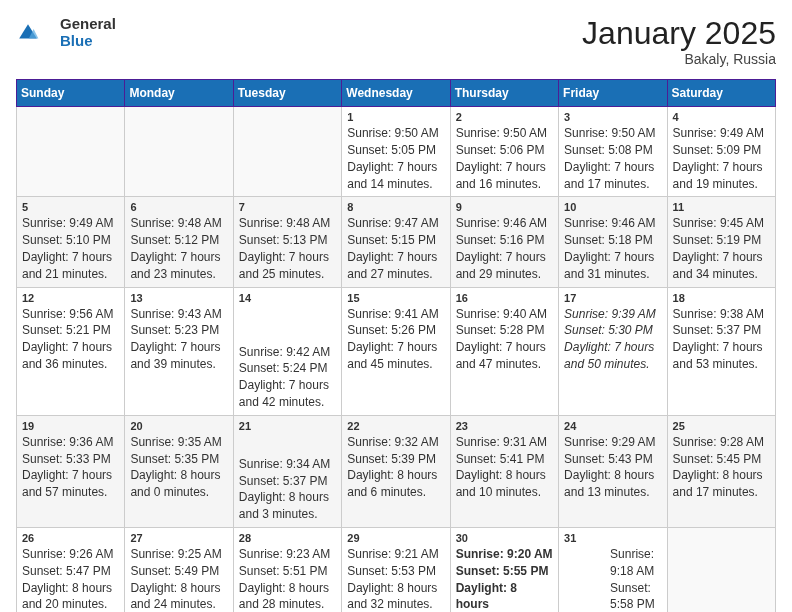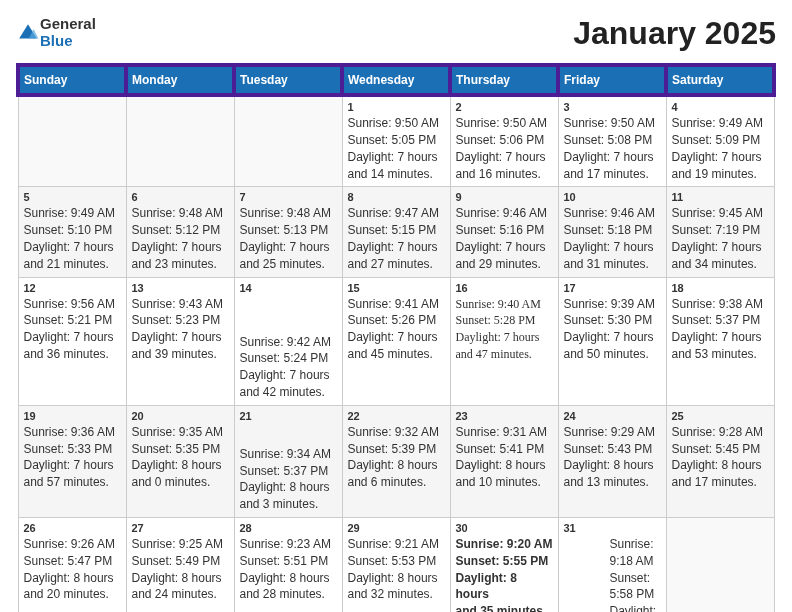--- a/index.html
+++ b/index.html
@@ -12,21 +12,21 @@
     }
     .header {
       display: flex;
       justify-content: space-between;
       align-items: flex-start;
       margin-bottom: 12px;
     }
     .logo {
       display: flex;
       align-items: center;
-      gap: 0;
+      gap: 20px;
     }
     .logo-text {
       display: flex;
       flex-direction: column;
       line-height: 1.1;
     }
     .logo-general {
       font-size: 15px;
       font-weight: bold;
       color: #333;
@@ -38,41 +38,41 @@
     }
     .logo-icon {
       width: 24px;
       height: 24px;
     }
     .title-block {
       text-align: right;
     }
     .month-title {
       font-size: 32px;
-      font-weight: bold;
+      font-weight: normal;
       color: #222;
       line-height: 1.1;
     }
     .location {
       font-size: 14px;
       color: #444;
     }
     table {
       width: 100%;
       border-collapse: collapse;
       table-layout: fixed;
     }
     thead tr th {
       background-color: #1a6fb5;
       color: #fff;
       font-size: 12px;
       font-weight: bold;
       padding: 6px 4px;
       text-align: left;
-      border: 4px solid #4c1d95;
+      border: 1px solid #4c1d95;
       margin-left: 48px;
     }
     tbody tr td {
       border: 1px solid #ccc;
       vertical-align: top;
       padding: 4px 5px;
       font-size: 10px;
       color: #333;
       height: 80px;
       background: #fff;
@@ -103,20 +103,21 @@
       <polygon points="15,4 26,22 4,22" fill="#1a6fb5"></polygon>
       <polygon points="22,10 28,22 16,22" fill="#5aaae0" opacity="0.7"></polygon>
     </svg>
     <div class="logo-text">
       <span class="logo-general">General</span>
       <span class="logo-blue">Blue</span>
     </div>
   </div>
   <div class="title-block">
     <div class="month-title">January 2025</div>
+    <div class="location">Bakaly, Russia</div>
   </div>
 </div>
 
 <table>
   <thead>
     <tr>
     <th>Sunday</th>
         <th>Monday</th>
         <th>Tuesday</th>
         <th>Wednesday</th>
@@ -198,21 +199,21 @@
         <td>
           <div class="day-number">10</div>
           <div class="day-info" style="white-space: pre-line;">Sunrise: 9:46 AM
 Sunset: 5:18 PM
 Daylight: 7 hours
 and 31 minutes.</div>
         </td>
         <td>
           <div class="day-number">11</div>
           <div class="day-info" style="white-space: pre-line;">Sunrise: 9:45 AM
-Sunset: 7:19 PM
+Sunset: 5:19 PM
 Daylight: 7 hours
 and 34 minutes.</div>
         </td>
       </tr>
       <tr>
         <td>
           <div class="day-number">12</div>
           <div class="day-info" style="white-space: pre-line;">Sunrise: 9:56 AM
 Sunset: 5:21 PM
 Daylight: 7 hours
@@ -234,28 +235,28 @@
         </td>
         <td>
           <div class="day-number">15</div>
           <div class="day-info" style="white-space: pre-line;">Sunrise: 9:41 AM
 Sunset: 5:26 PM
 Daylight: 7 hours
 and 45 minutes.</div>
         </td>
         <td>
           <div class="day-number">16</div>
-          <div class="day-info" style="white-space: pre-line; font-family: Liberation Serif, serif;">Sunrise: 9:40 AM
+          <div class="day-info" style="white-space: pre-line;">Sunrise: 9:40 AM
 Sunset: 5:28 PM
 Daylight: 7 hours
 and 47 minutes.</div>
         </td>
         <td>
           <div class="day-number">17</div>
-          <div class="day-info" style="white-space: pre-line;">Sunrise: 9:39 AM
+          <div class="day-info" style="white-space: pre-line; font-style: italic;">Sunrise: 9:39 AM
 Sunset: 5:30 PM
 Daylight: 7 hours
 and 50 minutes.</div>
         </td>
         <td>
           <div class="day-number">18</div>
           <div class="day-info" style="white-space: pre-line;">Sunrise: 9:38 AM
 Sunset: 5:37 PM
 Daylight: 7 hours
 and 53 minutes.</div>

